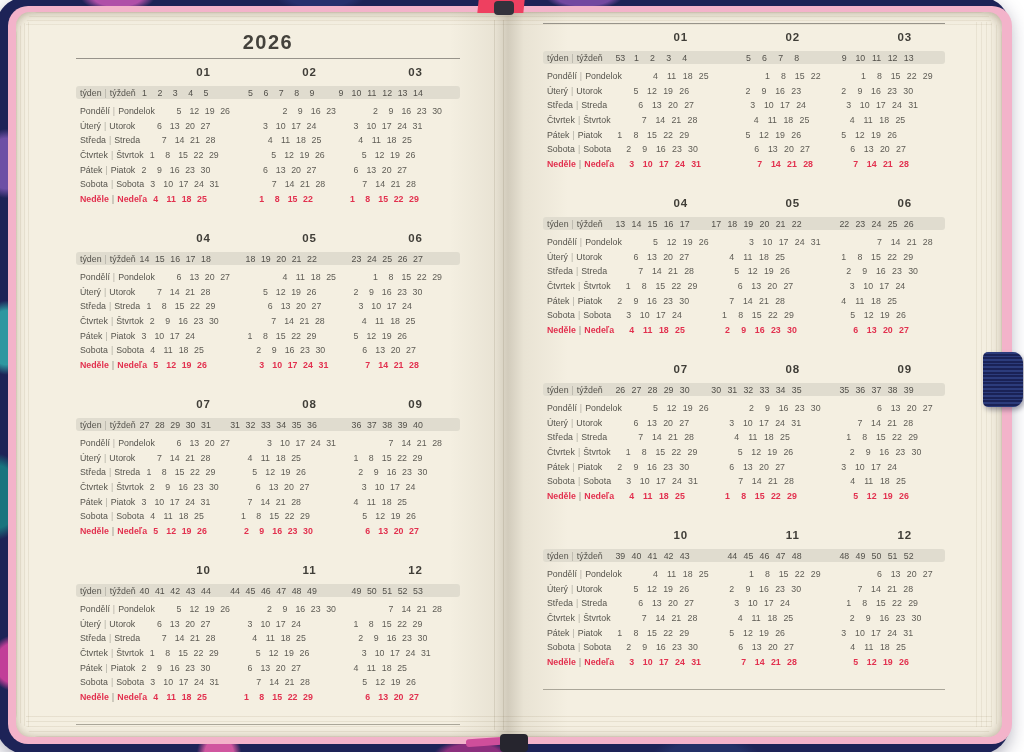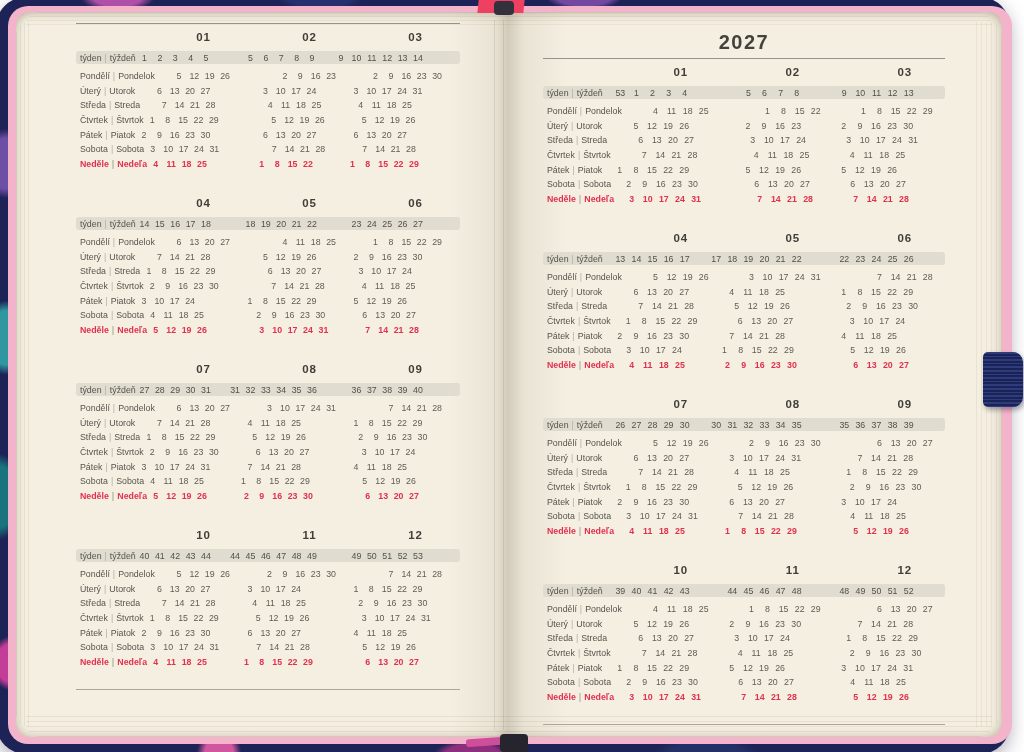--- a/index.html
+++ b/index.html
@@ -81,20 +81,21 @@
 <div class="spine-line" style="left:494px;"></div>
 <div class="spine-line" style="left:503px;"></div>
 
 <div class="ribbon-top"></div>
 <div class="ribbon-knot-top"></div>
 <div class="ribbon-pink-bottom"></div>
 <div class="ribbon-knot-bottom"></div>
 <div class="pen-loop"></div>
 
 <div class="page-content p0">
+  <div class="year">2026</div>
   <div class="rule"></div>
   <div class="sections">
       <div class="section">
         <div class="mnum-row">
           <span class="mnum" style="width: 77px; left: 89px;">01</span>
           <span class="mnum" style="width: 77px; left: 195px;">02</span>
           <span class="mnum" style="width: 77px; left: 301px;">03</span>
         </div>
         <div class="row band">
           <span class="rlabel"><span>týden</span><span class="sep">|</span><span>týždeň</span></span>
@@ -916,21 +917,20 @@
               <span class="cell" style="width: 15.4px;"></span>
             </span>
           </div>
         </div>
       </div>
     </div>
   <div class="rule bottom"></div>
 </div>
 
 <div class="page-content p1">
-  <div class="year">2027</div>
   <div class="rule"></div>
   <div class="sections">
       <div class="section">
         <div class="mnum-row">
           <span class="mnum" style="width: 80.5px; left: 97.5px;">01</span>
           <span class="mnum" style="width: 80.5px; left: 209.5px;">02</span>
           <span class="mnum" style="width: 80.5px; left: 321.5px;">03</span>
         </div>
         <div class="row band">
           <span class="rlabel"><span>týden</span><span class="sep">|</span><span>týždeň</span></span>

